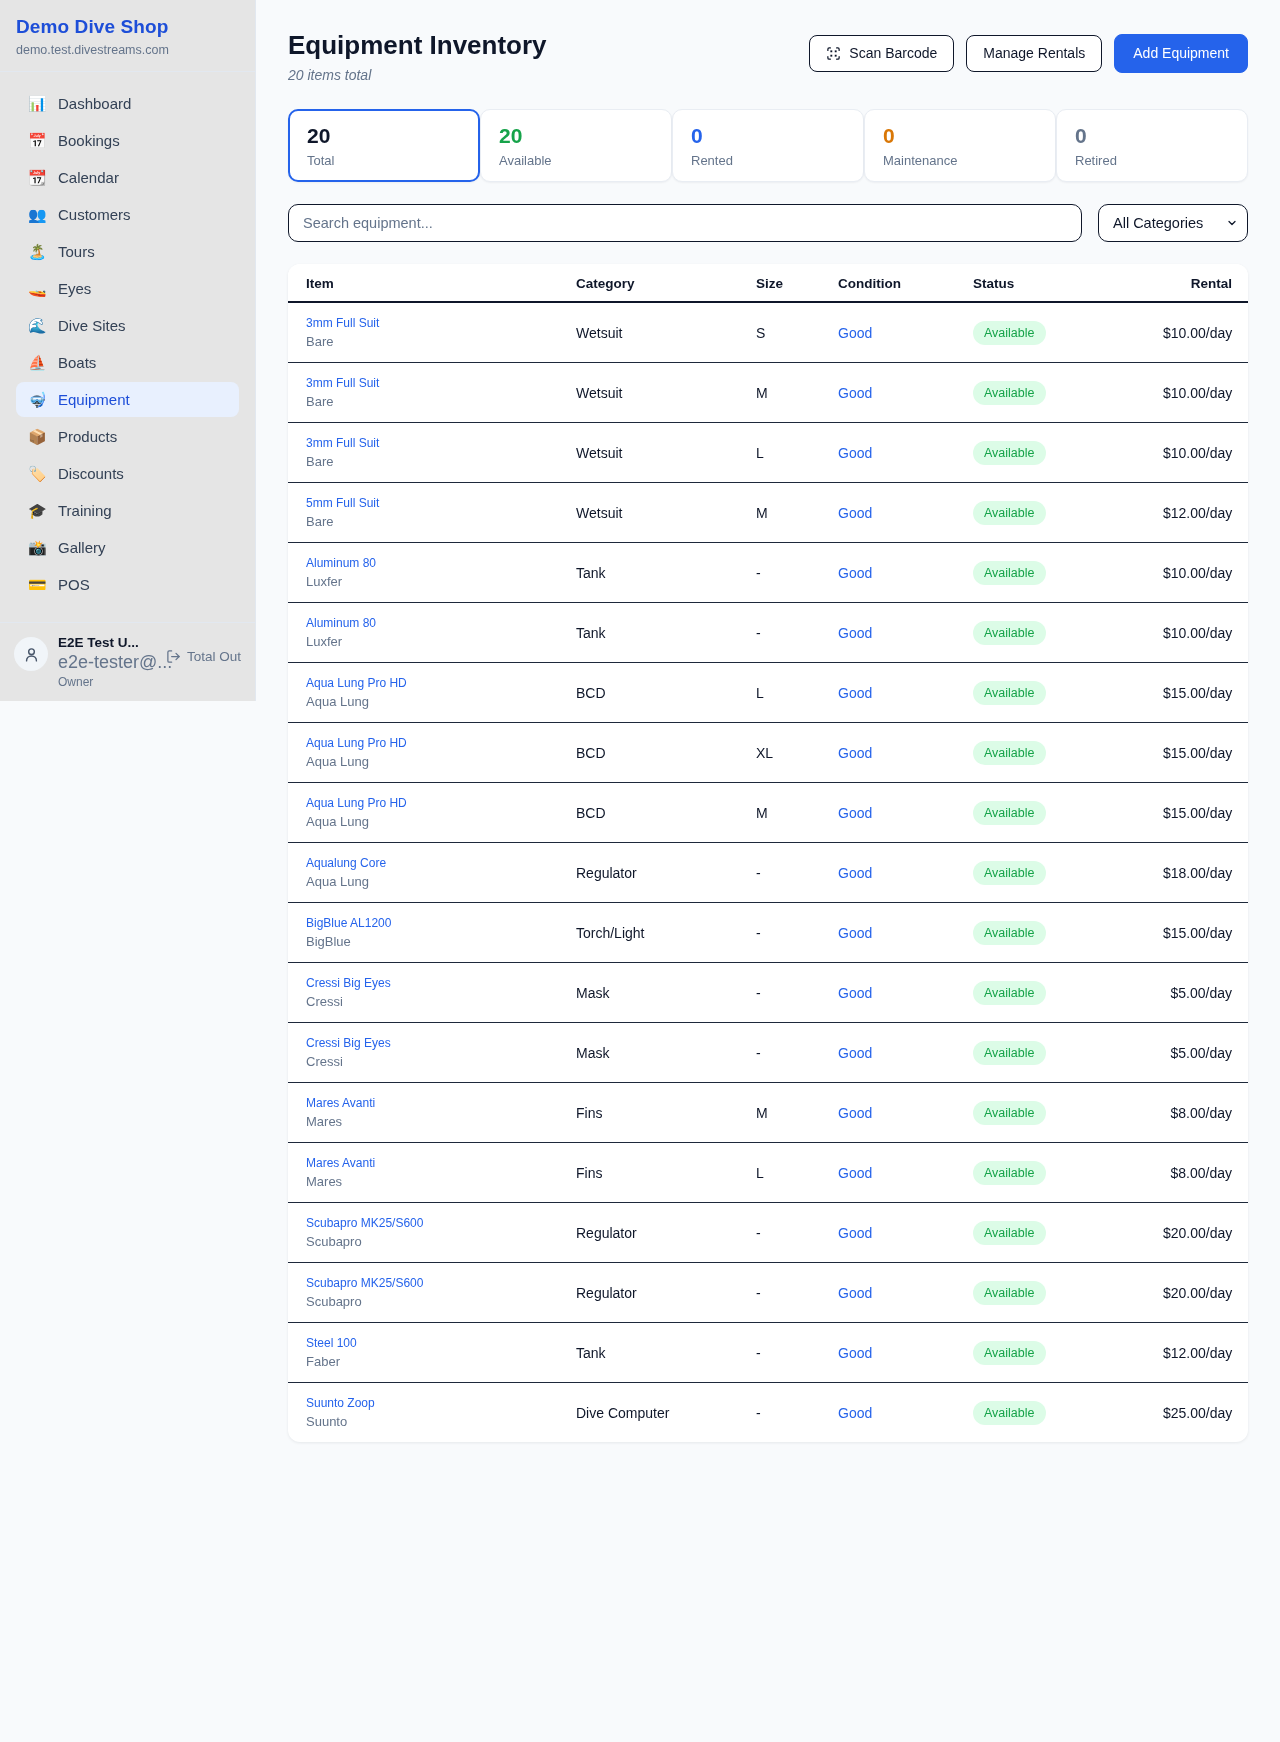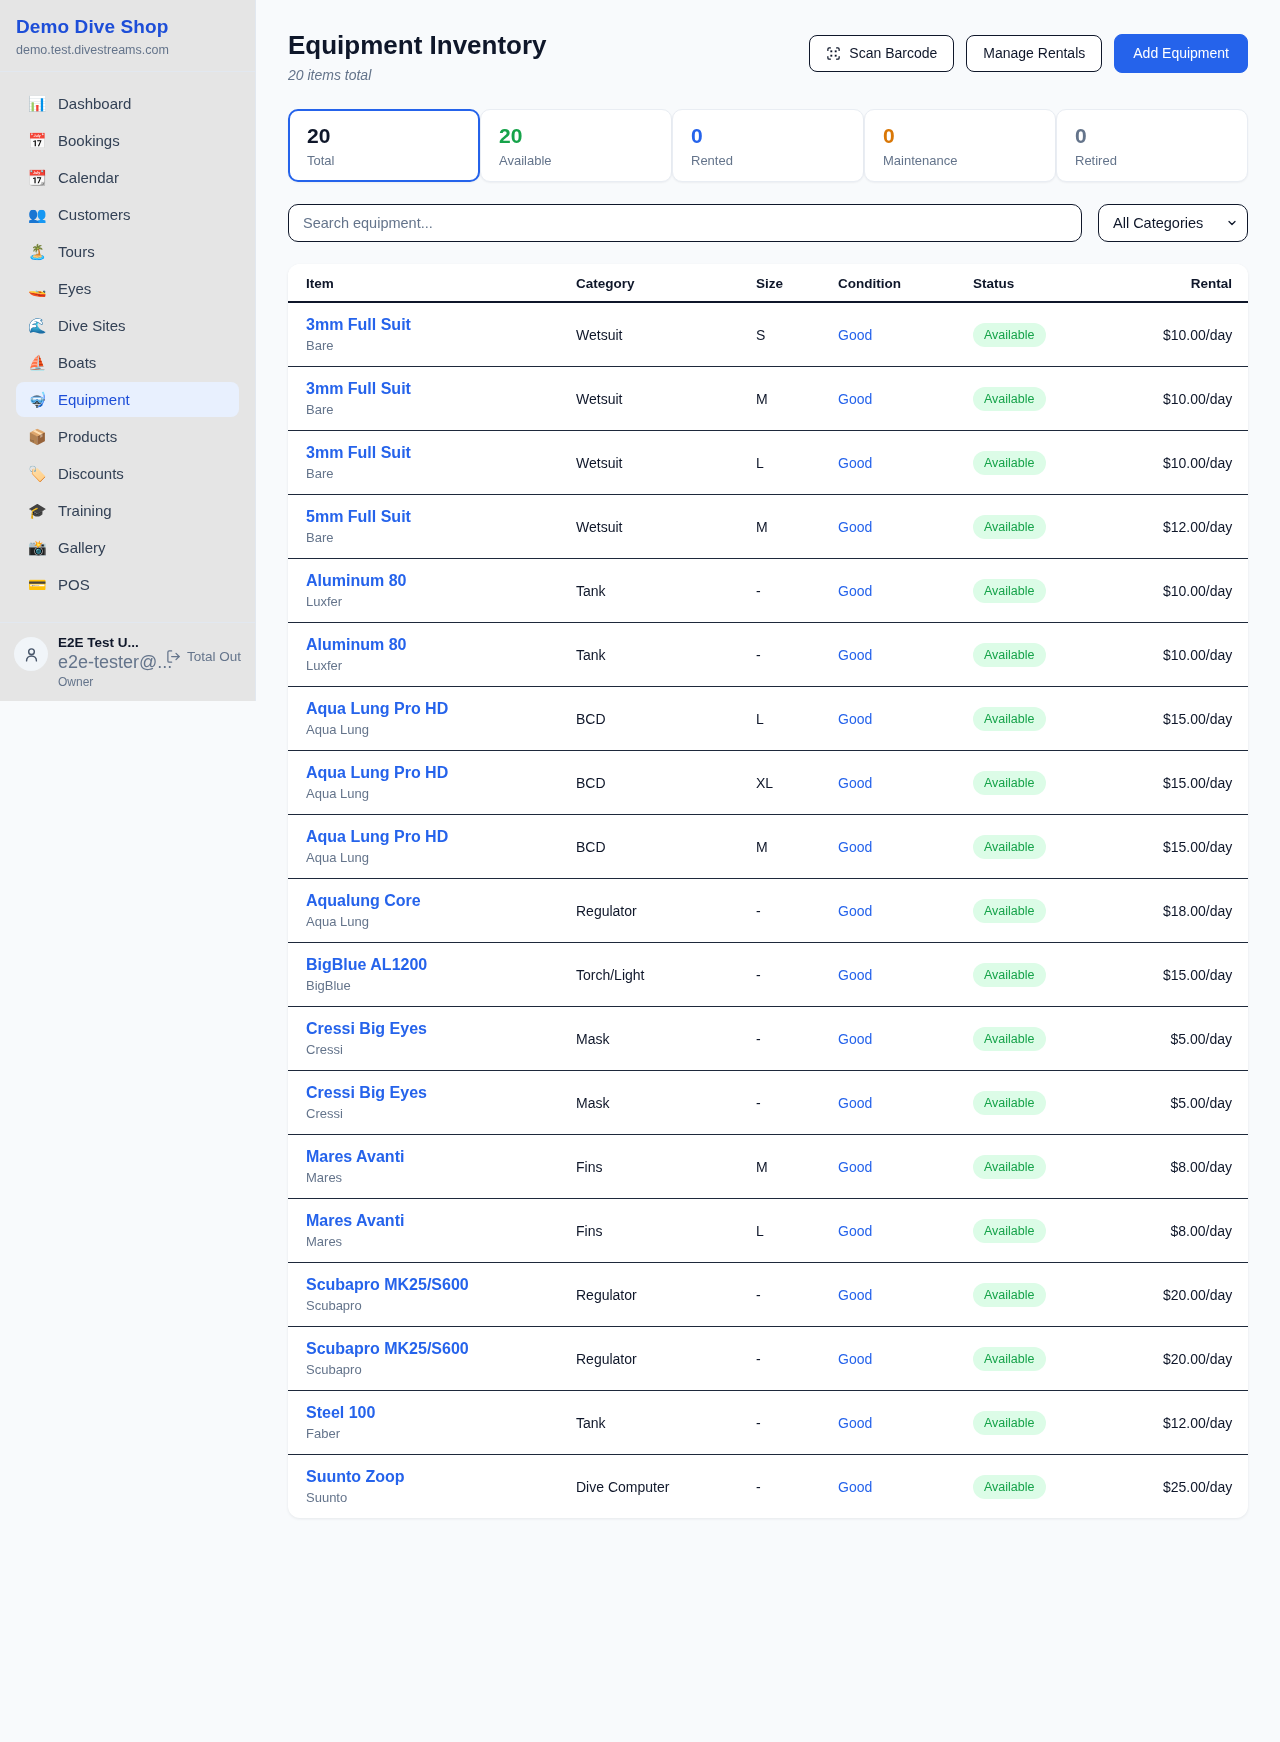--- a/index.html
+++ b/index.html
@@ -87,21 +87,21 @@
   col.c-item{width:280px;} col.c-cat{width:180px;} col.c-size{width:82px;}
   col.c-cond{width:135px;} col.c-status{width:190px;} col.c-rent{width:93px;}
   th {
     text-align:left; font-size:13.5px; font-weight:bold; color:#0f172a;
     padding:12px 8px 10px 8px; border-bottom:2px solid #0f172a; background:#fff;
   }
   th:first-child{ padding-left:18px; } th:last-child{ text-align:right; padding-right:16px; }
   td { padding:13px 8px; border-bottom:1px solid #1e293b; font-size:14px; vertical-align:middle; }
   tr:last-child td { border-bottom:none; }
   td:first-child{ padding-left:18px; } td:last-child{ text-align:right; padding-right:16px; }
-  .item-name { color:var(--accent-btn,#2563eb); font-size:16px; font-weight:700; cursor:pointer; }
+  .item-name { color:var(--accent-btn,#2563eb); font-size:12px; font-weight:400; cursor:pointer; }
   .item-brand { color:#64748b; font-size:13px; margin-top:4px; }
   .cond-link { color:var(--accent-btn,#2563eb); cursor:pointer; }
   .badge {
     display:inline-block; background:var(--ok-bg,#dcfce7); color:var(--ok-fg,#16a34a);
     font-size:12.5px; padding:5px 11px; border-radius:999px;
   }
   .rental { color:#0f172a; }
 </style>
 </head>
 <body>

